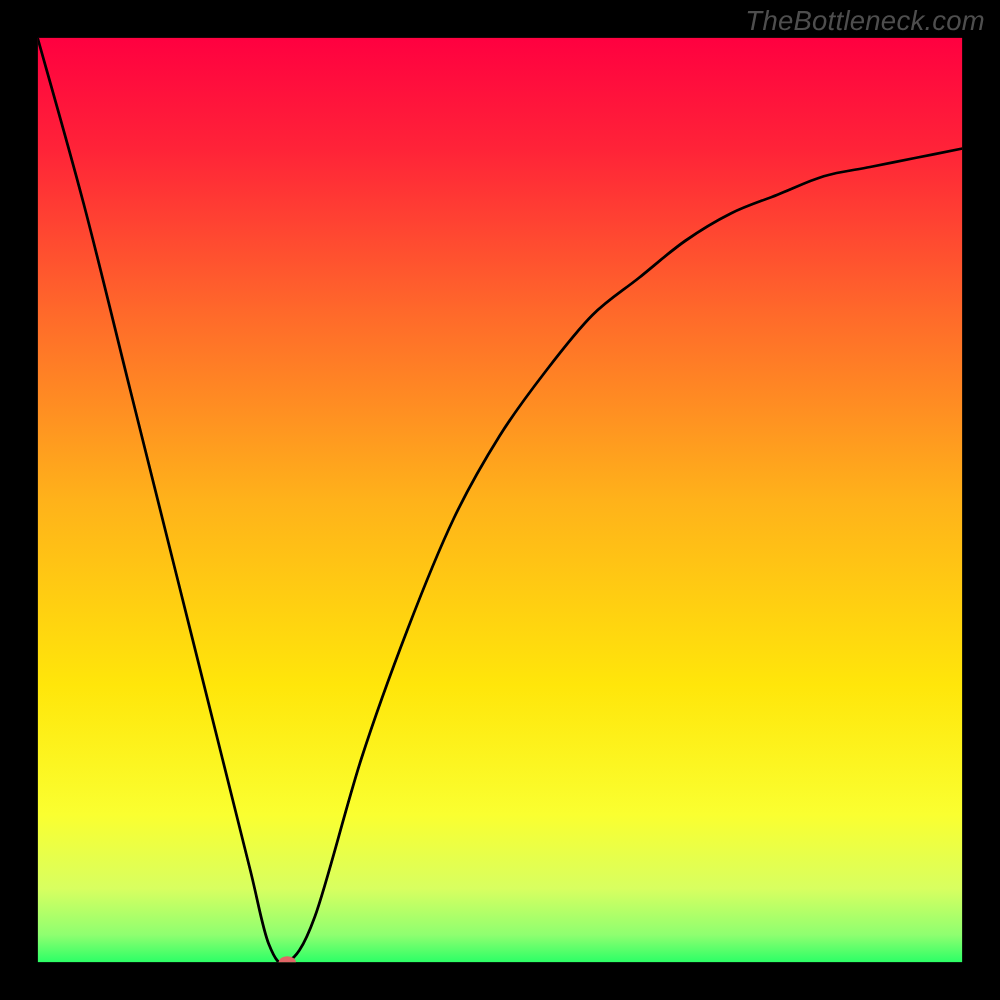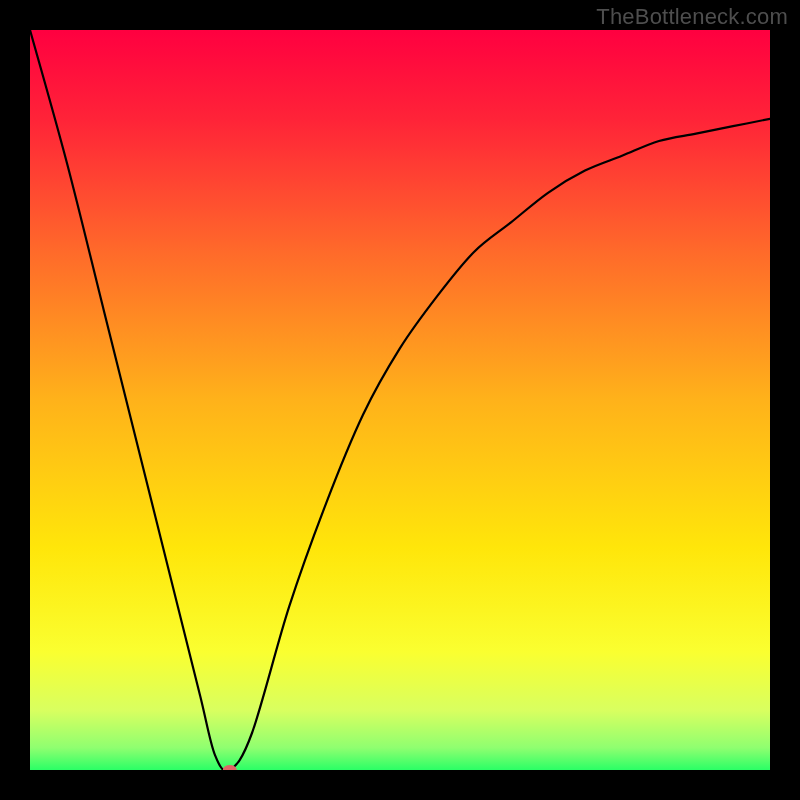--- a/index.html
+++ b/index.html
@@ -32,20 +32,21 @@
   }
   .watermark {
     position: absolute;
     top: 4px;
     right: 12px;
     color: #4e4e4e;
     font-size: 22px;
     font-weight: 500;
     letter-spacing: 0.2px;
     user-select: none;
+    font-style: italic;
   }
 </style>
 </head>
 <body>
 
 <div class="frame">
   <div class="watermark">TheBottleneck.com</div>
 
   <div class="plot">
     <svg viewBox="0 0 740 740" preserveAspectRatio="none">

